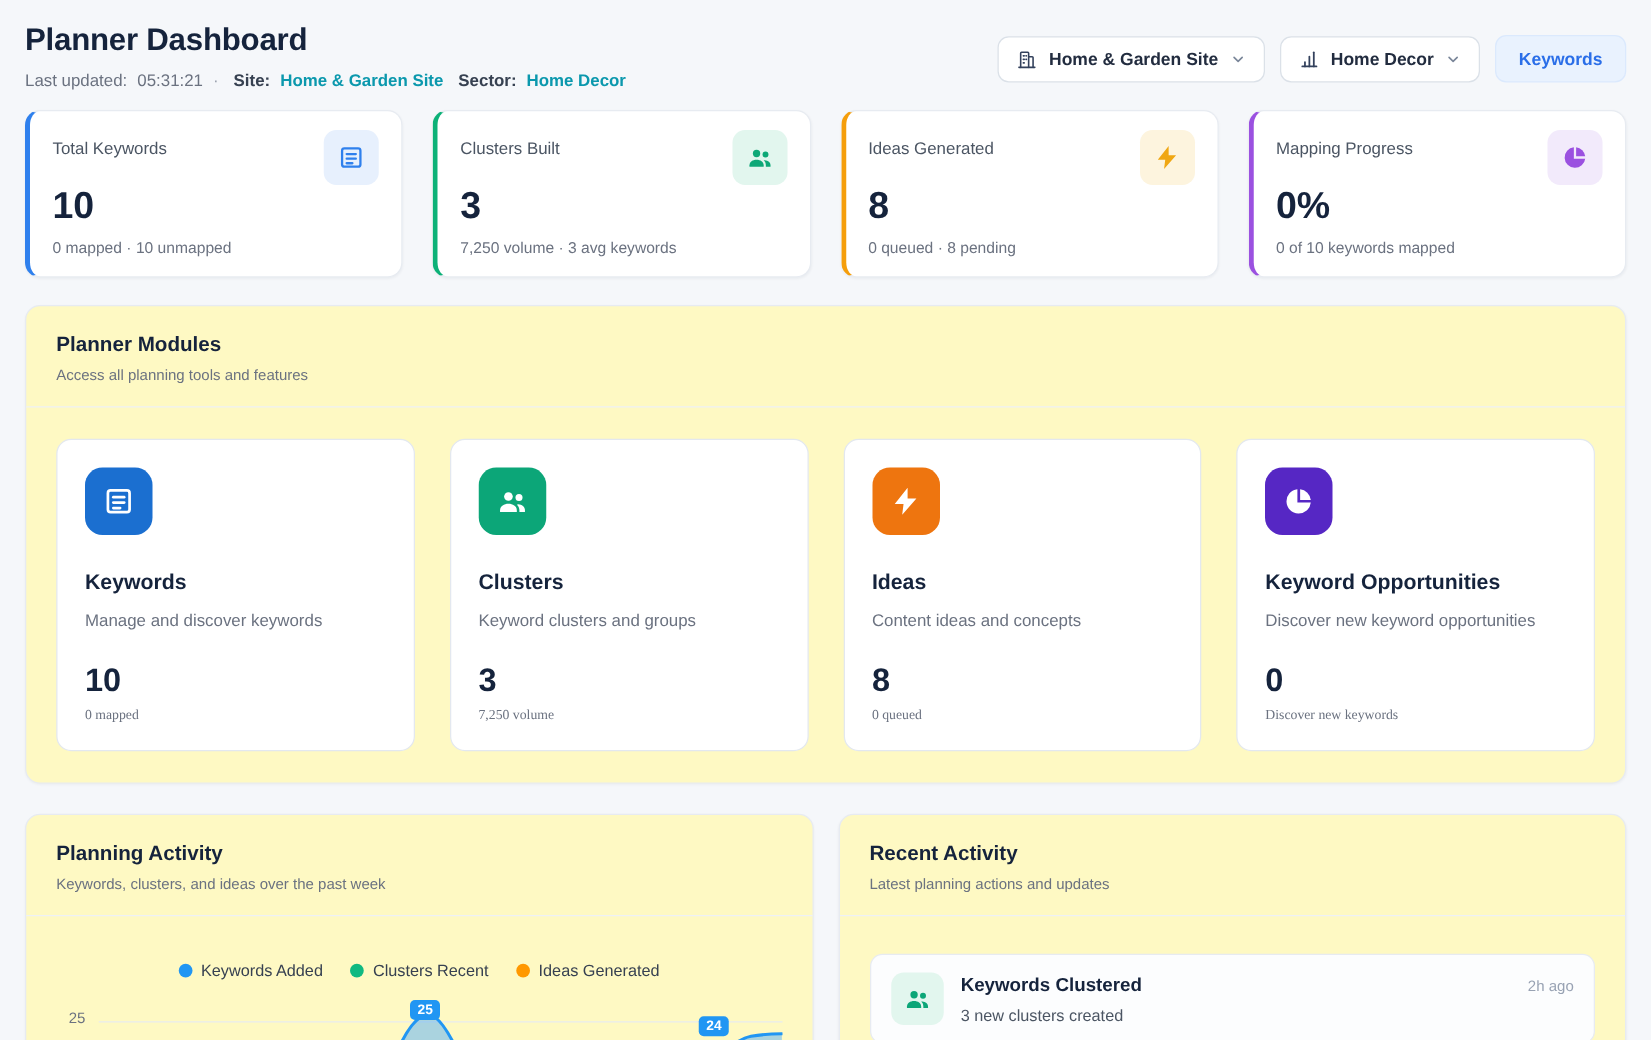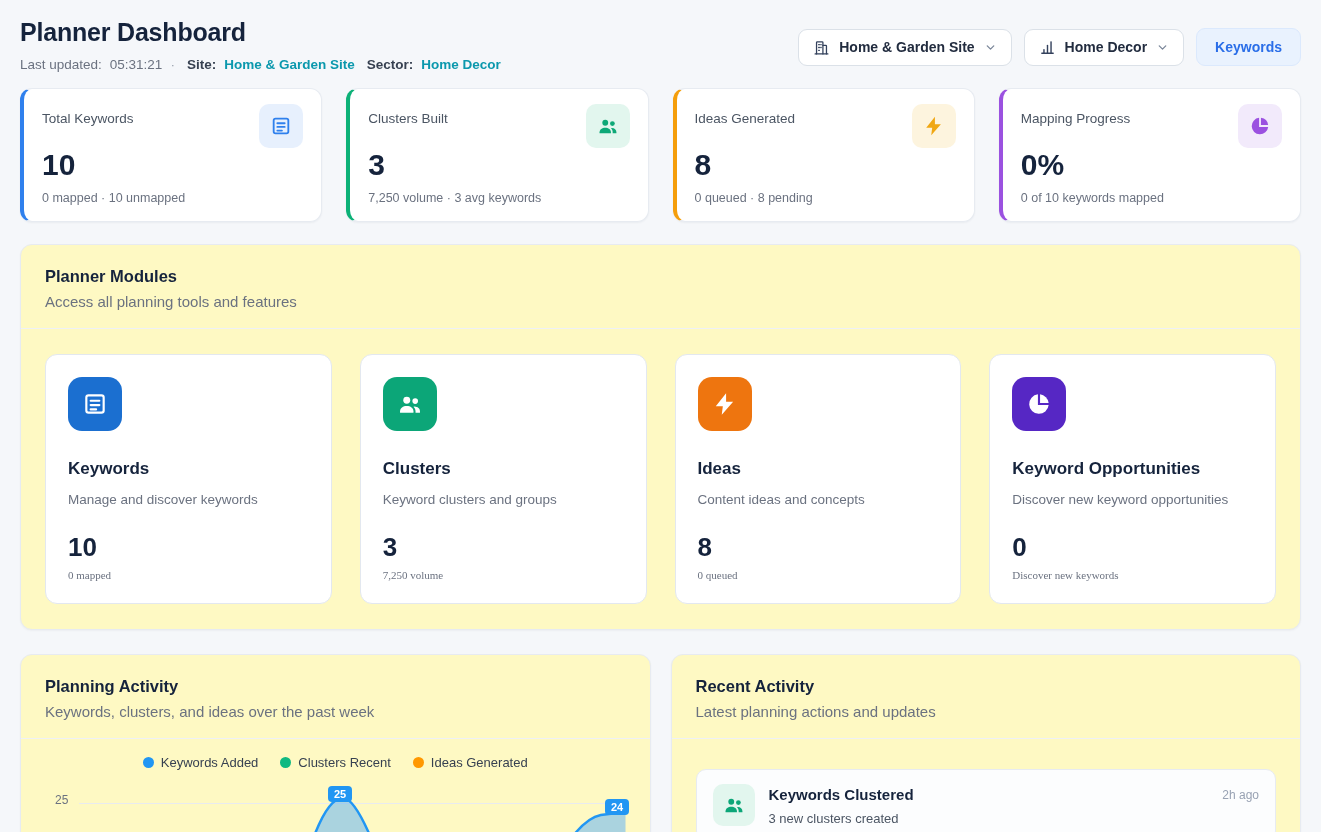--- a/index.html
+++ b/index.html
@@ -52,53 +52,53 @@
   .tint-amber  { background: #fdf4de; color: #f0a713; }
   .tint-purple { background: #f2eafb; color: #9b51e0; }
   .stat-value { font-size: 30px; font-weight: 700; color: #15233c; margin-top: 0px; line-height: 1.1; }
   .stat-detail { font-size: 12.5px; color: #6b7280; margin-top: 10px; }
 
   
   .panel { background: #fef9c3; border: 1px solid #e7ebf1; border-radius: 12px; box-shadow: 0 1px 2px rgba(20,30,60,.04); }
   .modules-panel { margin-top: 22px; }
   .panel-head { padding: 22px 24px 18px; }
   .panel-title { margin: 0; font-size: 16.5px; font-weight: 700; color: #15233c; }
-  .panel-sub { margin: 7px 0 0; font-size: 15px; color: #6b7280; }
+  .panel-sub { margin: 7px 0 0; font-size: 12px; color: #6b7280; }
   .modules-grid { border-top: 1px solid #eef1f6; padding: 25px 24px; display: grid; grid-template-columns: repeat(4, 1fr); gap: 28px; }
   .module-card { border: 1px solid #e3e8ef; border-radius: 12px; padding: 22px; background: #fff; cursor: pointer; }
   .module-icon { width: 54px; height: 54px; border-radius: 14px; color: #fff; display: flex; align-items: center; justify-content: center; margin-bottom: 28px; }
   .bg-blue   { background: #1b6fd0; }
   .bg-green  { background: #0ca678; }
   .bg-orange { background: #ee750f; }
   .bg-purple { background: #5627c4; }
   .module-title { margin: 0 0 13px; font-size: 17px; font-weight: 700; color: #15233c; }
   .module-desc { margin: 0 0 26px; font-size: 13.5px; color: #6b7280; }
   .module-value { font-size: 26px; font-weight: 700; color: #15233c; line-height: 1.1; }
   .module-detail { font-size: 11px; color: #6b7280; margin-top: 7px; font-family: Liberation Serif, serif; }
 
   
   .bottom-grid { display: grid; grid-template-columns: 1fr 1fr; gap: 20px; margin-top: 24px; }
   .bottom-card { min-height: 420px; }
   .bottom-head { padding: 22px 24px 18px; border-bottom: 1px solid #eef1f6; }
 
   
-  .legend { display: flex; justify-content: center; gap: 22px; margin-top: 16px; font-size: 13px; color: #374151; }
+  .legend { display: flex; justify-content: center; gap: 22px; margin-top: 36px; font-size: 13px; color: #374151; }
   .legend-item { display: flex; align-items: center; }
   .legend-dot { width: 11px; height: 11px; border-radius: 50%; display: inline-block; margin-right: 7px; }
   .dot-blue { background: #2196f3; } .dot-green { background: #10b981; } .dot-orange { background: #ff9800; }
   .chart-wrap { position: relative; height: 180px; margin: 8px 24px 0; }
   .y-tick { position: absolute; top: 15px; left: 10px; font-size: 12px; color: #6b7280; }
   .gridline { position: absolute; top: 25px; left: 34px; right: 0; border-top: 1px solid #e8ebf0; }
   .chart-svg { position: absolute; top: 0; left: 34px; right: 0; width: calc(100% - 34px); height: 180px; }
   .point-badge {
     position: absolute; background: #2196f3; color: #fff; font-size: 11px; font-weight: 700;
     padding: 2px 6px; border-radius: 4px; line-height: 1.1;
   }
   .badge-peak { top: 8px; left: 283px; }
-  .badge-right { top: 21px; left: 560px; }
+  .badge-right { top: 21px; left: 514px; }
 
   
   .activity-list { padding: 30px 24px 24px; }
   .activity-item {
     display: flex; gap: 14px; align-items: flex-start;
     border: 1px solid #e7ebf1; background: #fcfdfe; border-radius: 10px; padding: 14px 16px;
   }
   .activity-icon { width: 42px; height: 42px; border-radius: 10px; background: #e2f6ee; color: #0ca678; display: flex; align-items: center; justify-content: center; flex: 0 0 auto; }
   .activity-body { flex: 1; padding-top: 2px; }
   .activity-title { font-size: 15px; font-weight: 700; color: #15233c; }

